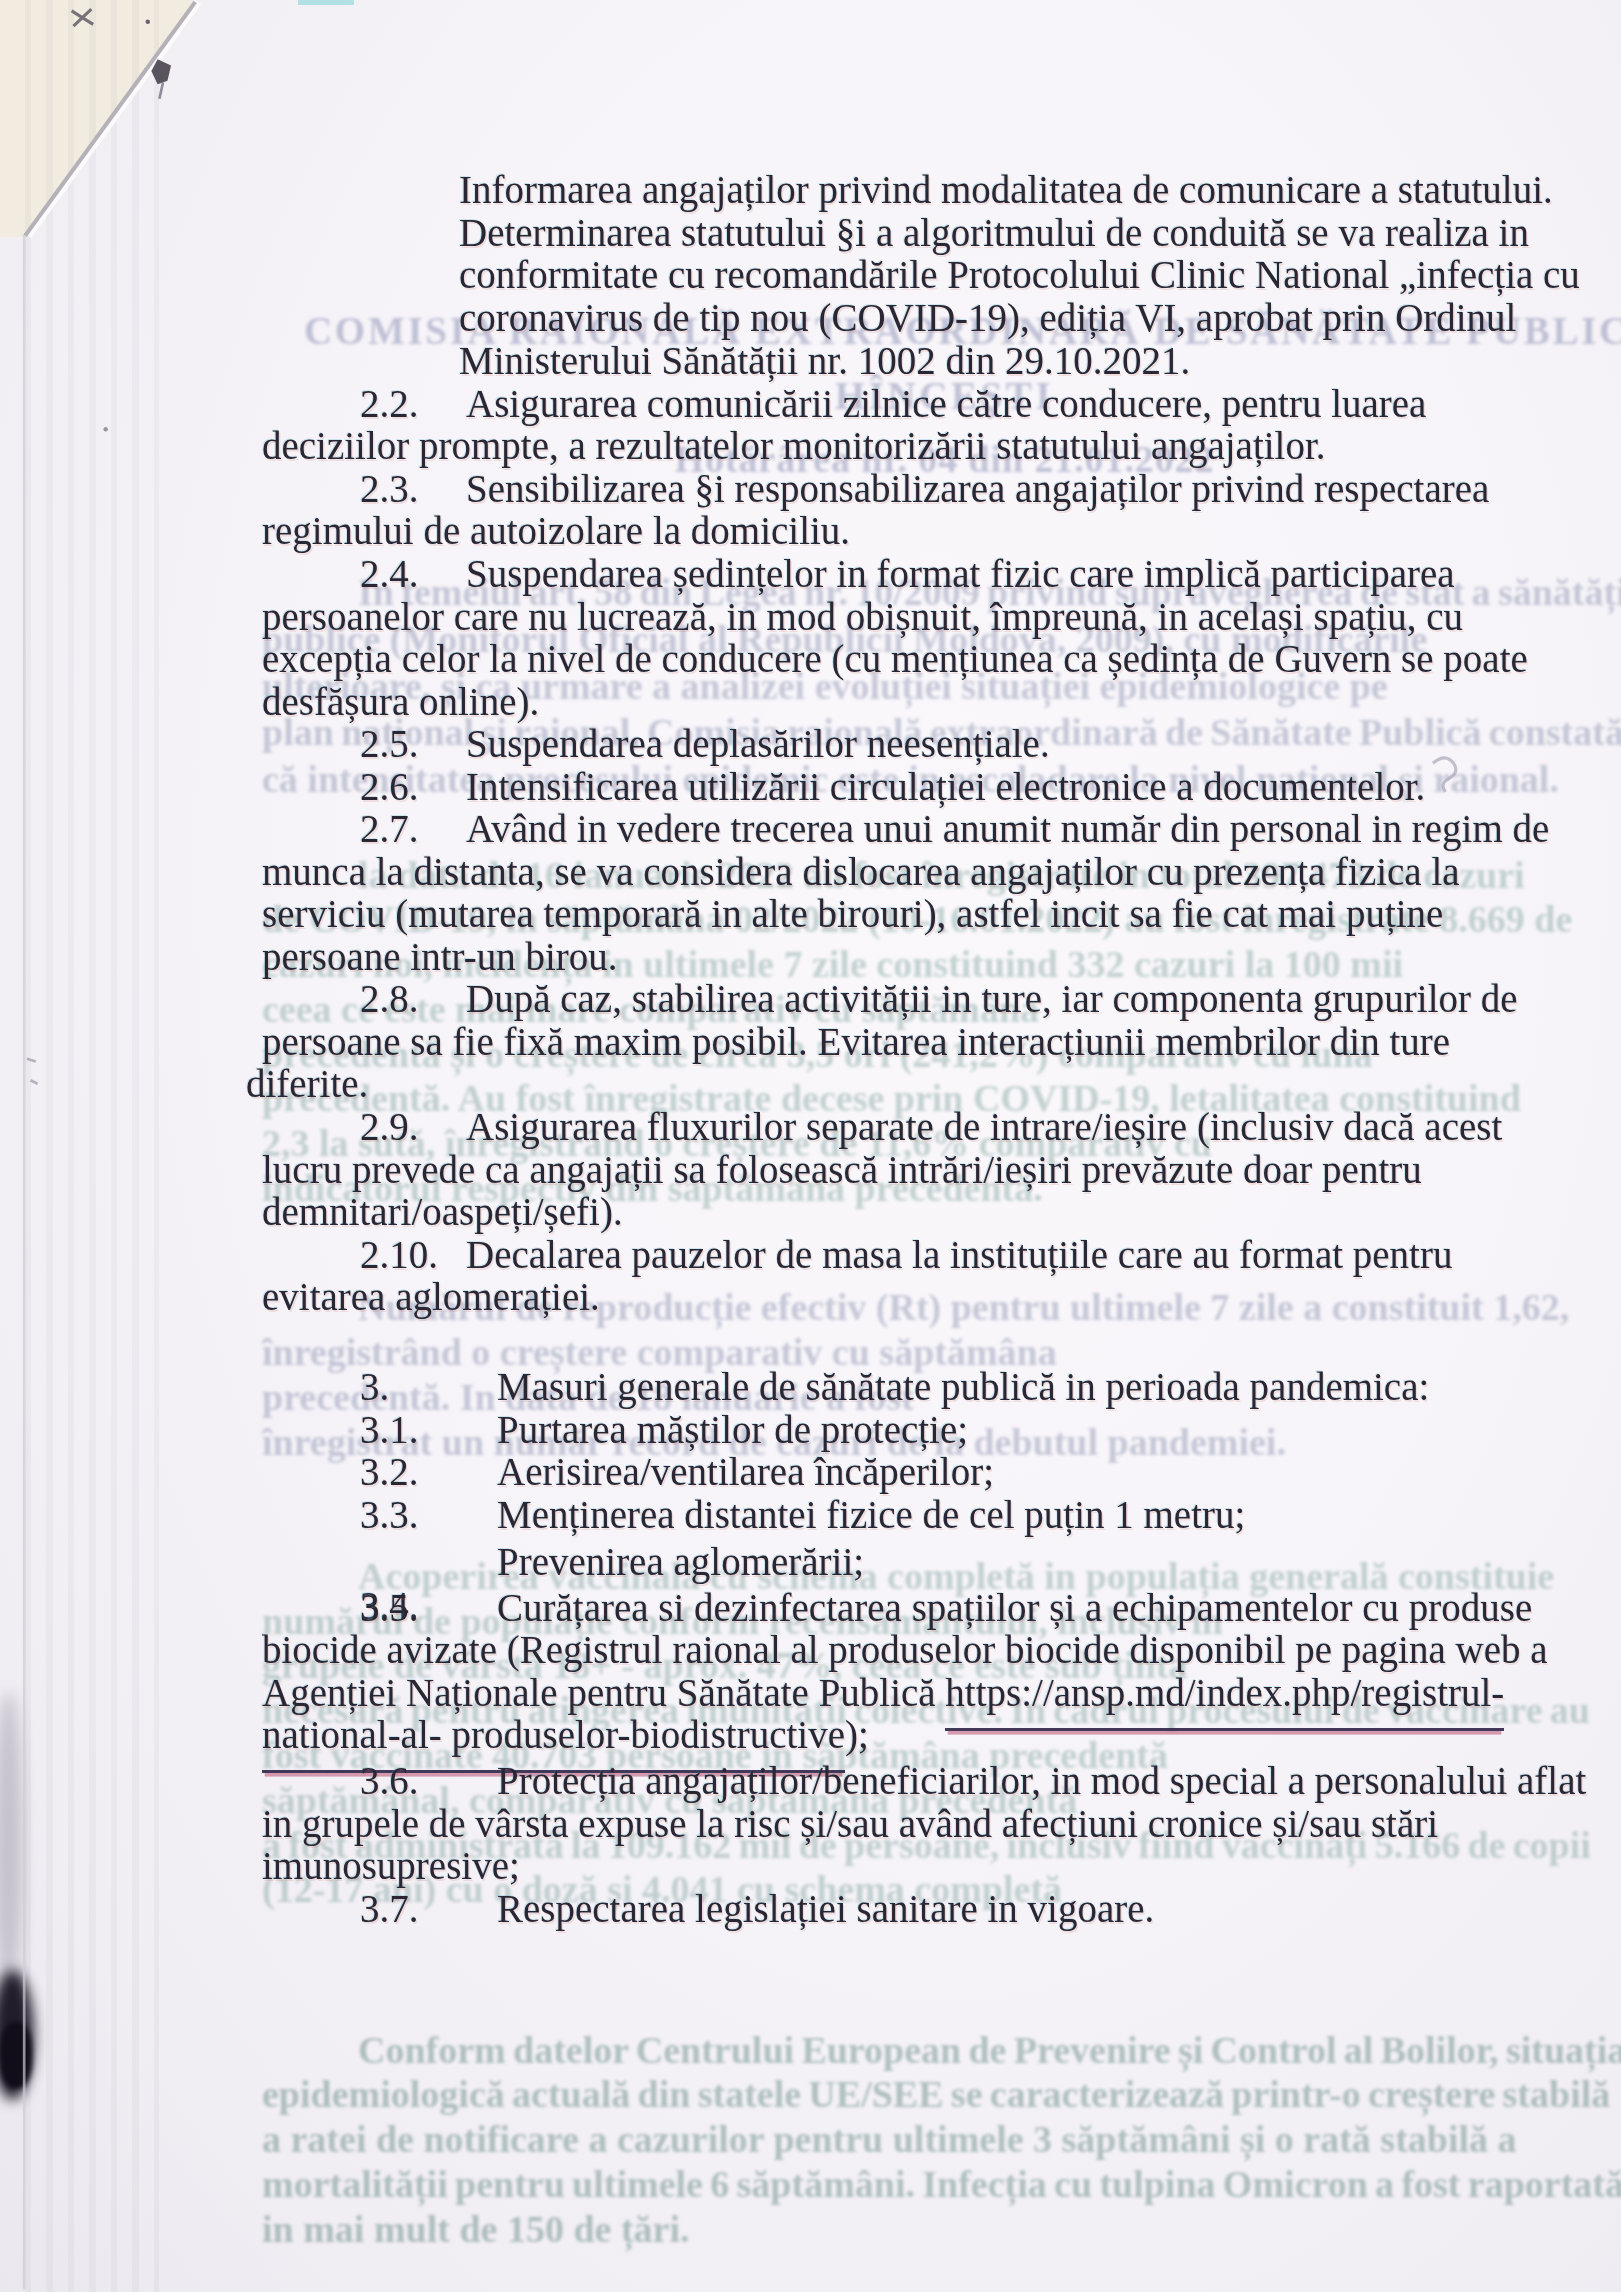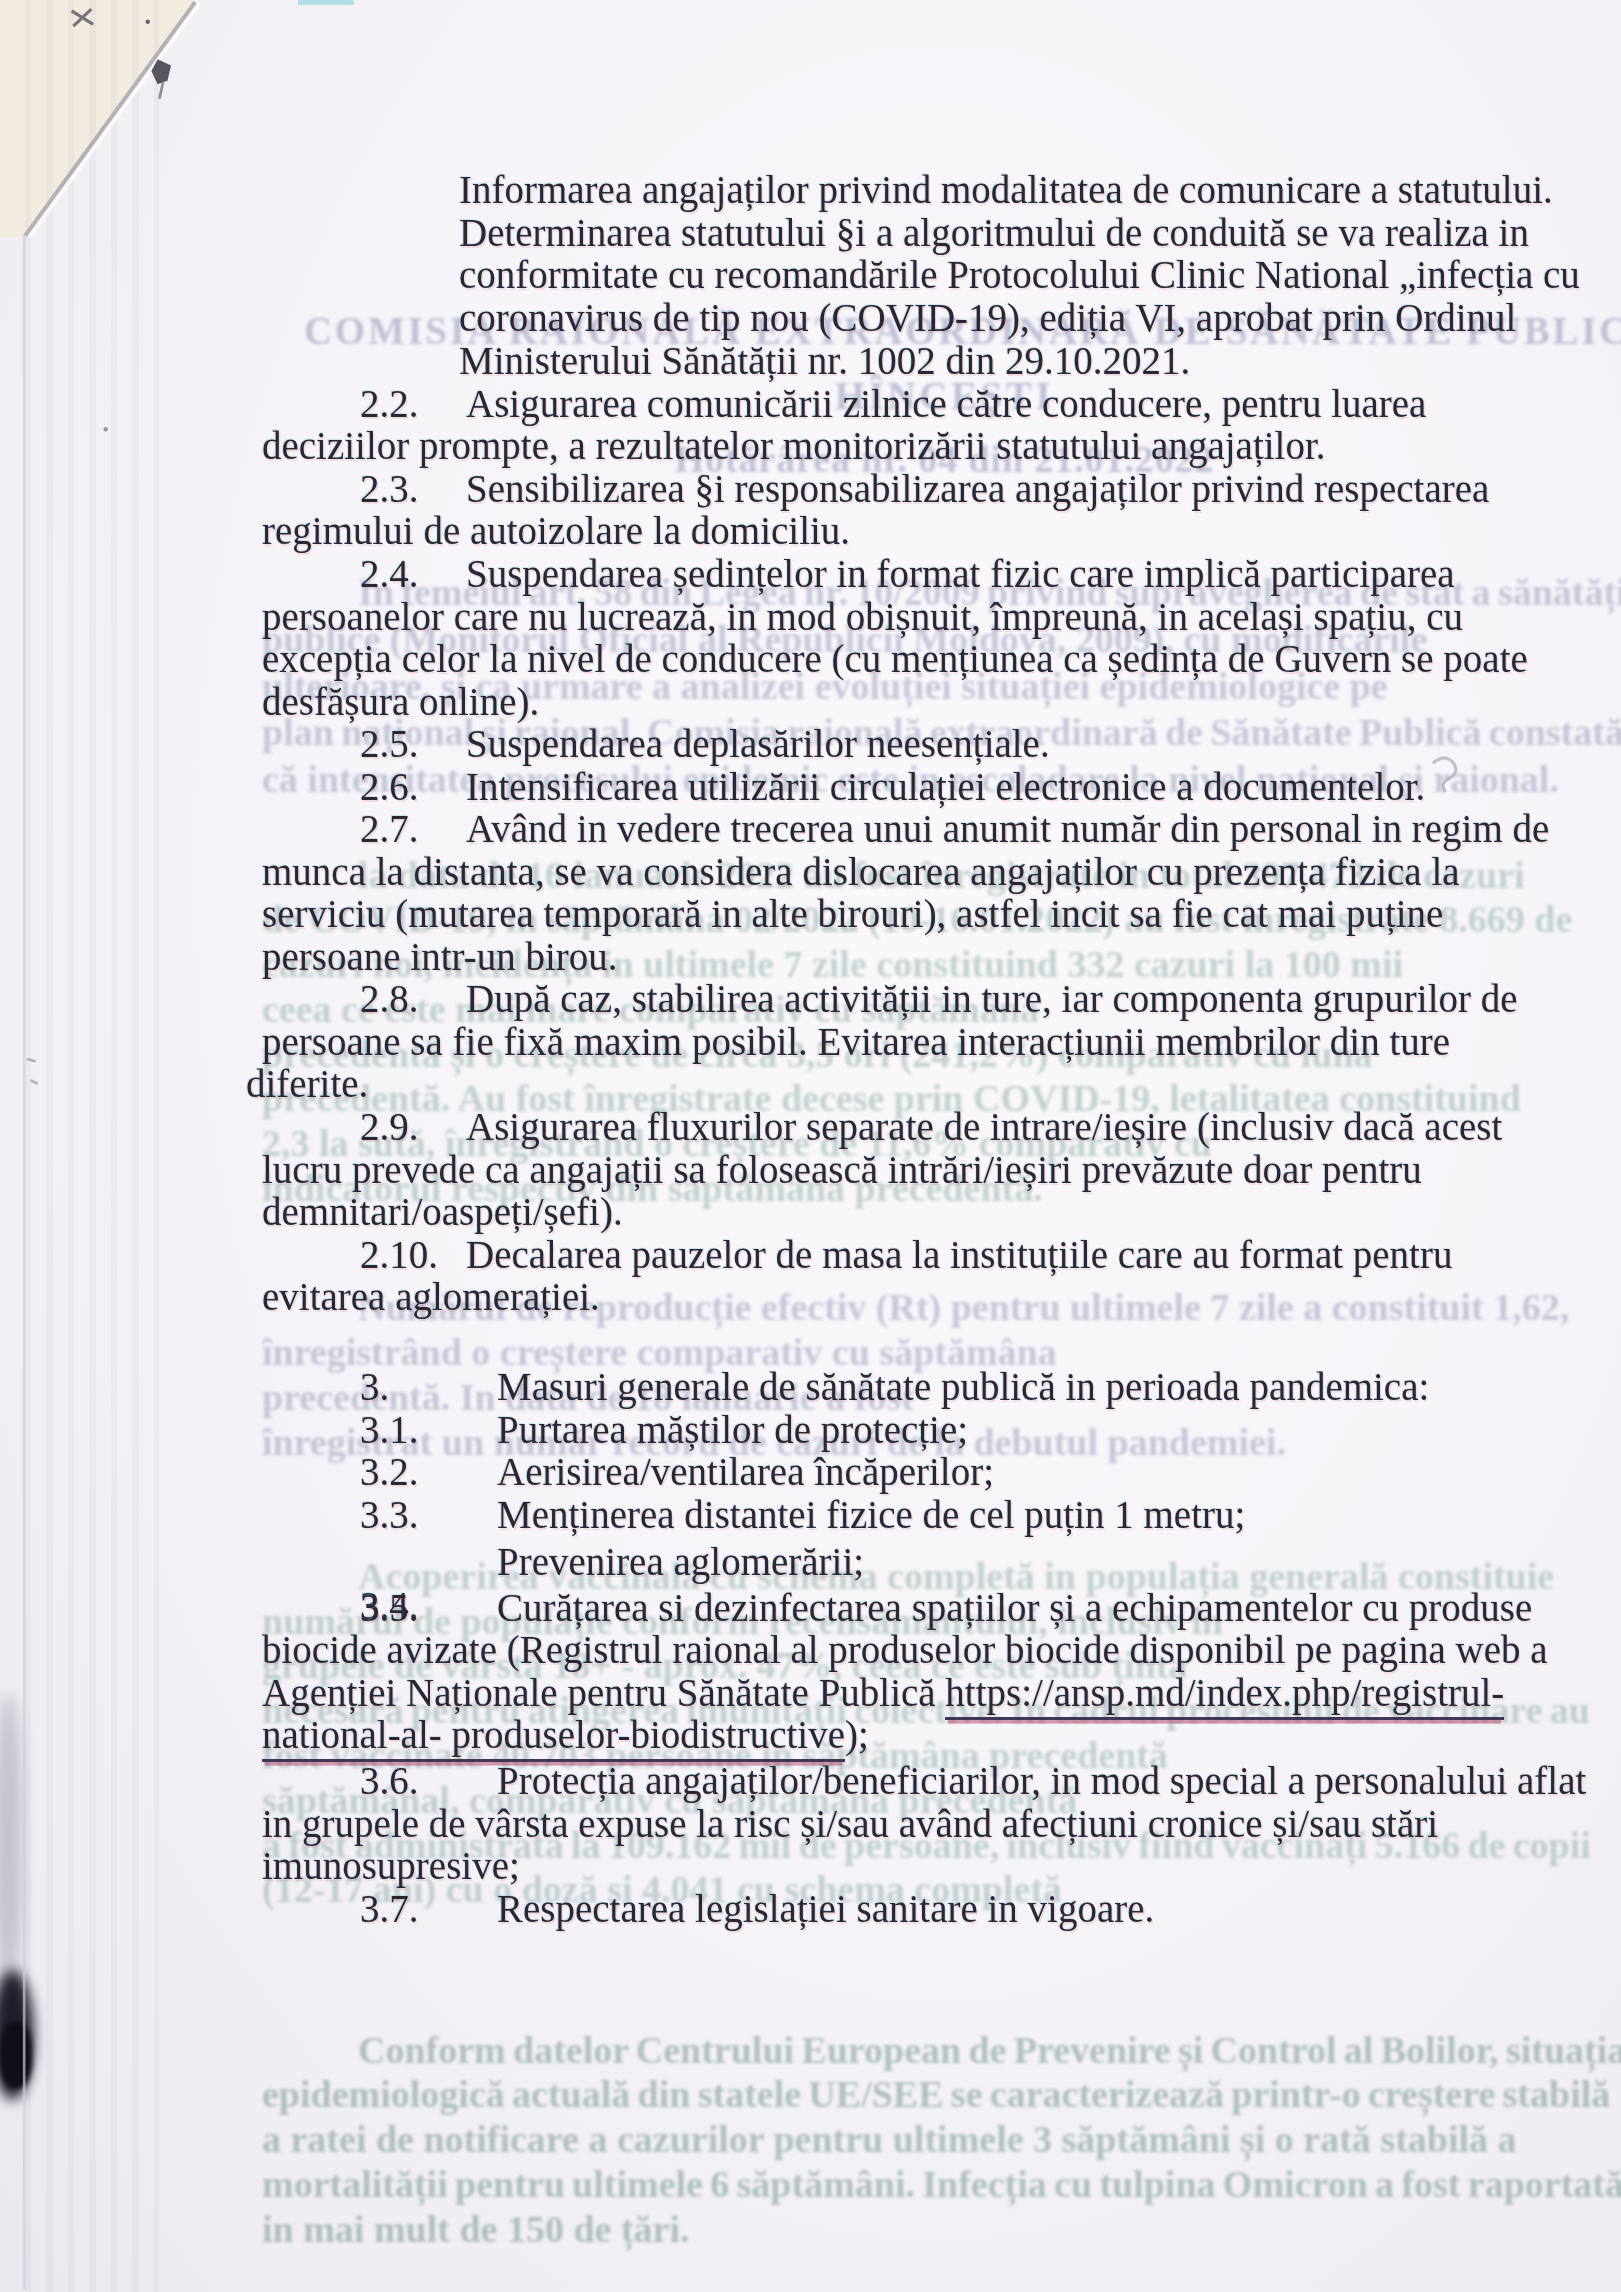--- a/index.html
+++ b/index.html
@@ -21,21 +21,21 @@
   #text-layer{position:absolute;left:0;top:0;width:100%;height:100%;z-index:3;filter:blur(0.4px);}
   .line,.num{position:absolute;white-space:nowrap;font-size:39px;line-height:43px;color:#2b2633;
     text-shadow:1.4px 2px 0 rgba(185,60,45,0.13), -0.9px -1.3px 0 rgba(25,160,195,0.20);}
   .ghost-line{position:absolute;white-space:nowrap;font-size:38px;line-height:45px;font-weight:bold;}
   .gb{color:rgba(104,112,152,0.34);}
   .gg{color:rgba(93,139,131,0.34);}
   .gt{color:rgba(122,128,170,0.44);}
   .g5{color:rgba(96,132,128,0.46);}
   .ctr{text-align:center;}
   .url{border-bottom:3.6px solid rgba(50,40,75,0.92);
-       box-shadow:0 6.3px 0 -2.7px rgba(175,45,85,0.45);padding-bottom:3px;}
+       box-shadow:0 6.3px 0 -2.7px rgba(175,45,85,0.45);padding-bottom:14px;}
   .smudge-a{position:absolute;left:-5.4px;top:1693px;width:27px;height:296px;background:#6a6375;
     opacity:.32;border-radius:45%;filter:blur(8px);z-index:5;}
   .smudge-b{position:absolute;left:-9px;top:1970px;width:43px;height:130px;background:#221d2b;
     border-radius:50%;filter:blur(6.3px);z-index:5;}
   .smudge-c{position:absolute;left:0px;top:2022px;width:32px;height:66px;background:#110d19;
     border-radius:42%;filter:blur(2.7px);z-index:5;}
   .cyan-dash{position:absolute;left:298px;top:0;width:56px;height:4.5px;background:#86d7da;opacity:.6;z-index:6;}
 </style>
 </head>
 <body>

